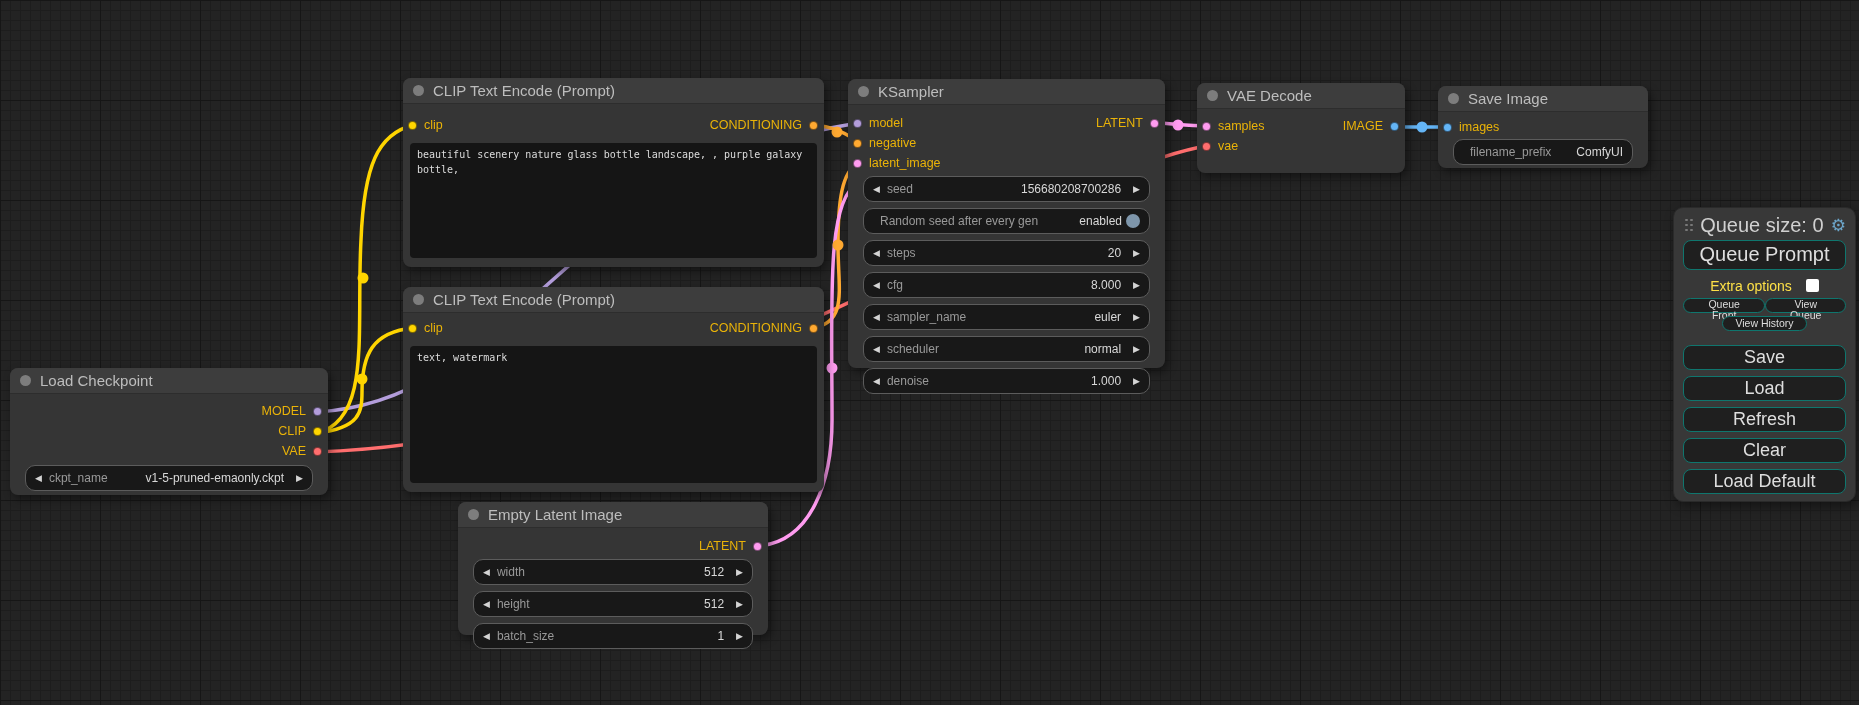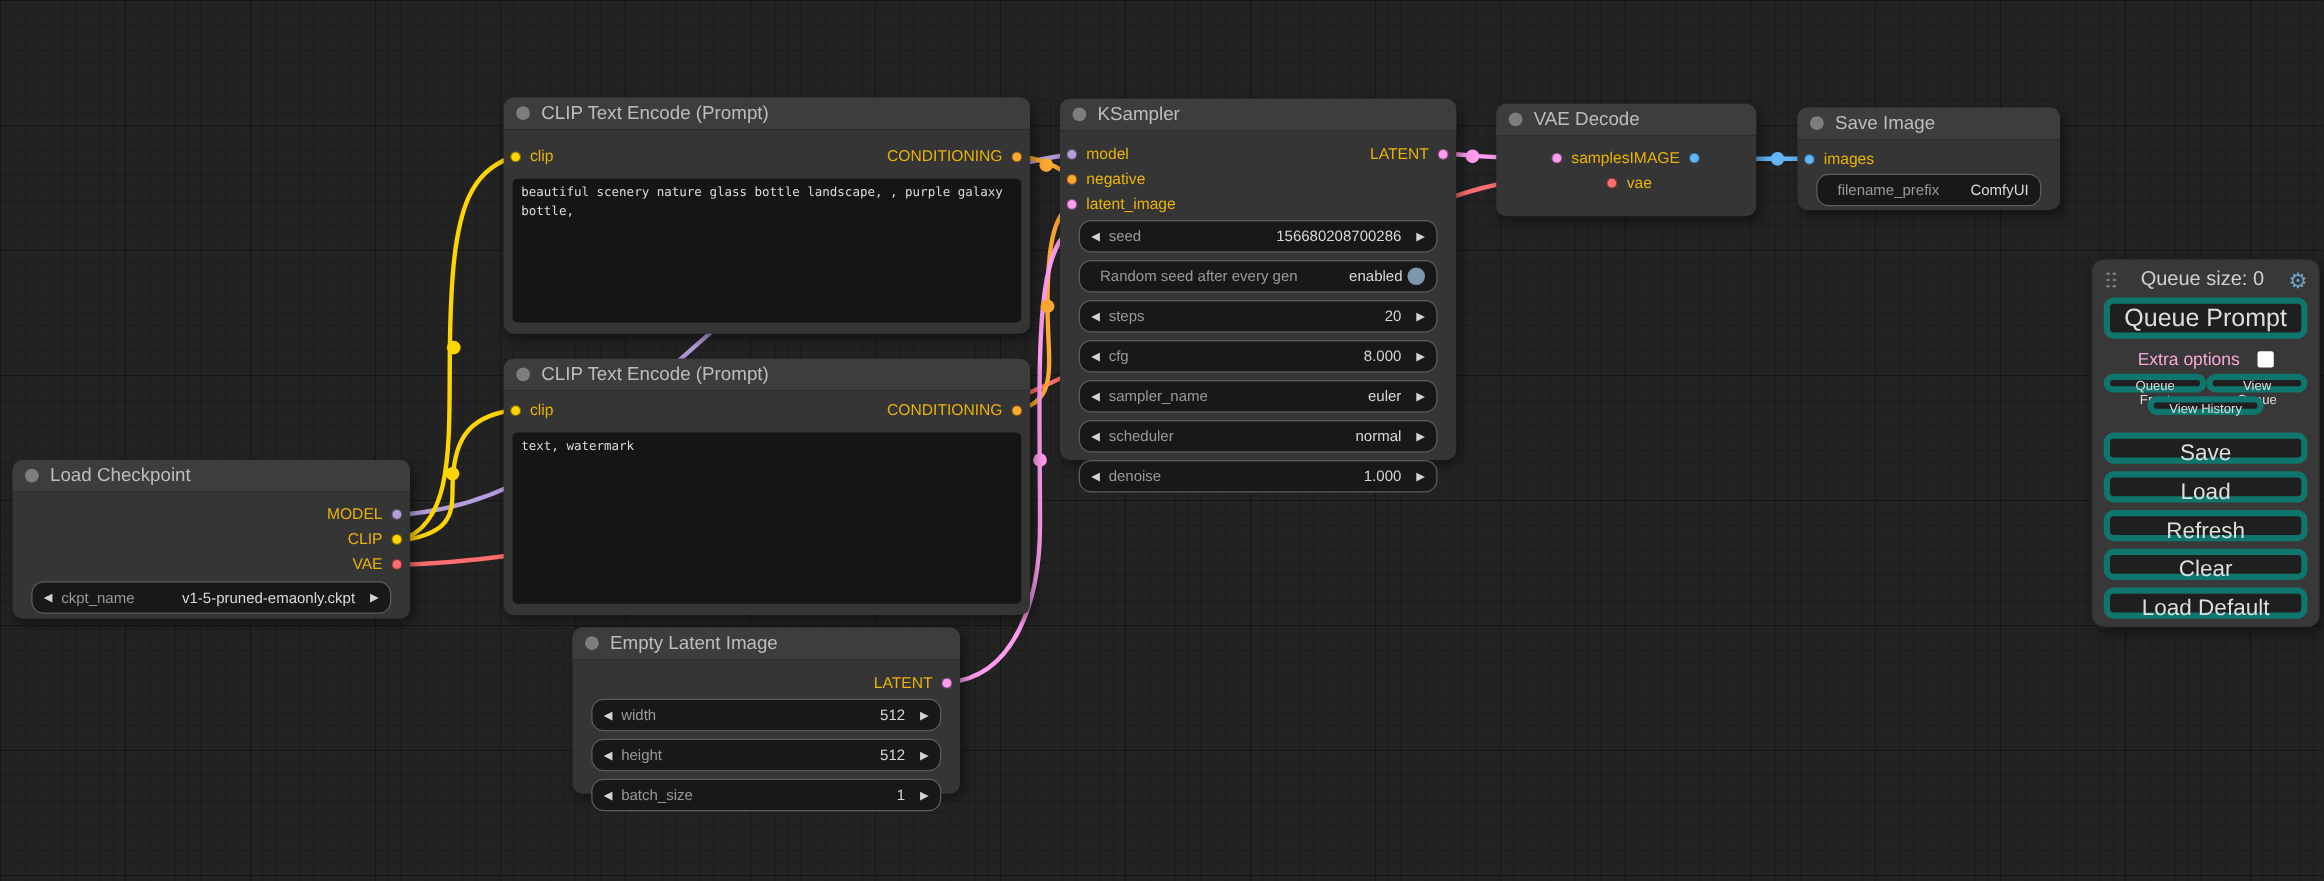--- a/index.html
+++ b/index.html
@@ -59,28 +59,28 @@
   
   #qpanel{
     position:absolute;left:1673px;top:207px;width:183px;height:295px;z-index:3;
     background:#383838;border:1px solid #2a2a2a;border-radius:10px;
     box-shadow:3px 4px 12px rgba(0,0,0,.45);box-sizing:border-box;padding:7px 9px;
     display:flex;flex-direction:column;
   }
   .qhead{display:flex;align-items:center;height:20px;margin-bottom:5px;}
   .qhandle{display:grid;grid-template-columns:3px 3px;grid-auto-rows:3px;gap:2px;margin-left:2px;}
   .qhandle span{width:2.5px;height:2.5px;border-radius:50%;background:#787878;}
-  .qsize{flex:1;text-align:center;color:#d0d0d0;font-size:16px;}
+  .qsize{flex:1;text-align:center;color:#d0d0d0;font-size:20px;}
   .qgear{color:#6CA5C9;font-size:17px;line-height:1;cursor:pointer;}
   .qbtn{
-    background:#1f1f1f;border:5px solid #0f766e;border-radius:8px;color:#dedede;
+    background:#1f1f1f;border:1px solid #0f766e;border-radius:8px;color:#dedede;
     font-family:"Liberation Sans",sans-serif;cursor:pointer;
   }
   .qbtn.big{height:33px;font-size:20px;margin-bottom:6px;}
-  .qextra{display:flex;align-items:center;justify-content:center;gap:14px;height:18px;margin:2px 0 4px;color:#f9a8d4;font-size:14px;}
+  .qextra{display:flex;align-items:center;justify-content:center;gap:14px;height:18px;margin:2px 0 4px;color:#fde047;font-size:14px;}
   .qcheck{width:13px;height:13px;background:#ffffff;border-radius:2px;display:inline-block;cursor:pointer;}
   .qsmallrow{display:flex;justify-content:space-between;margin-bottom:3px;}
   .qbtn.small{height:15px;font-size:10.5px;padding:0 12px;border-radius:8px;line-height:1;}
   .qcenter{display:flex;justify-content:center;margin-bottom:14px;}
   .qbtn.med{height:25px;font-size:18px;margin-top:6px;}
 </style>
 </head>
 <body>
 
 <div id="canvas">
@@ -251,21 +251,21 @@
         <span class="warr">▶</span>
       </div>
     </div>
   </div>
 
   <div class="node" style="left:1197px;top:83px;width:208px;height:90px;">
     <div class="ntitle">
       <span class="cdot"></span>
       <span>VAE Decode</span>
     </div>
-    <div class="ports" style="padding-top:7px;align-items:center;">
+    <div class="ports" style="padding-top:7px;">
       <div class="prow">
         <div class="port in">
             <span class="pdot c-latent"></span>
             <span>samples</span>
           </div>
         <div class="port out">
             <span>IMAGE</span>
             <span class="pdot c-image"></span>
           </div>
       </div>

